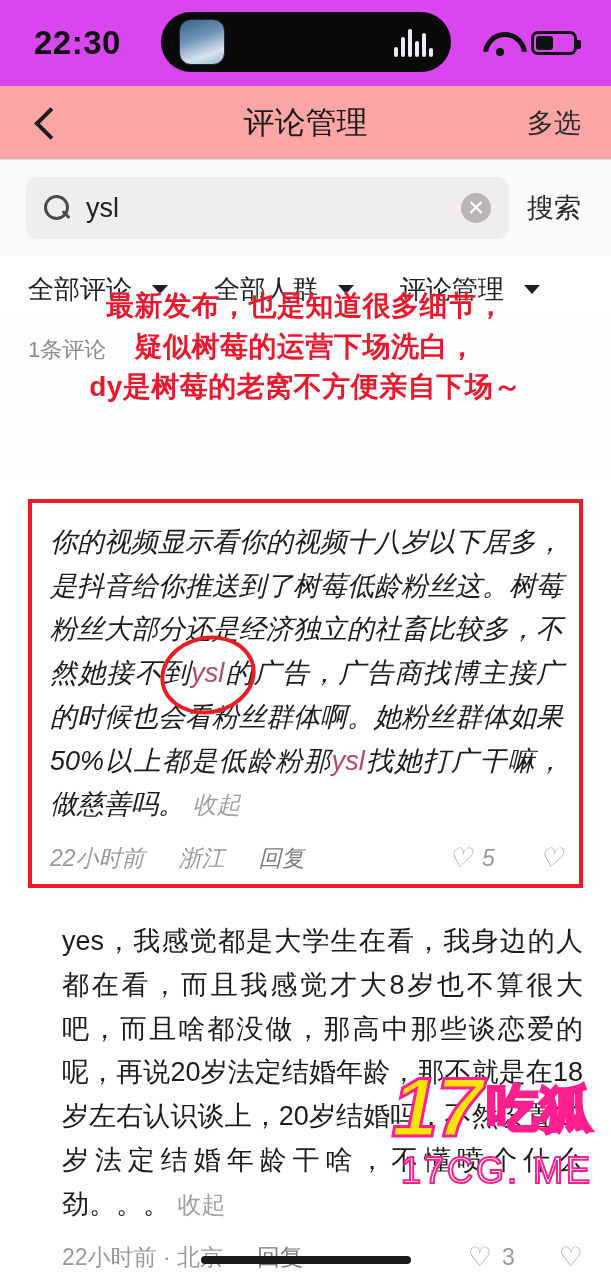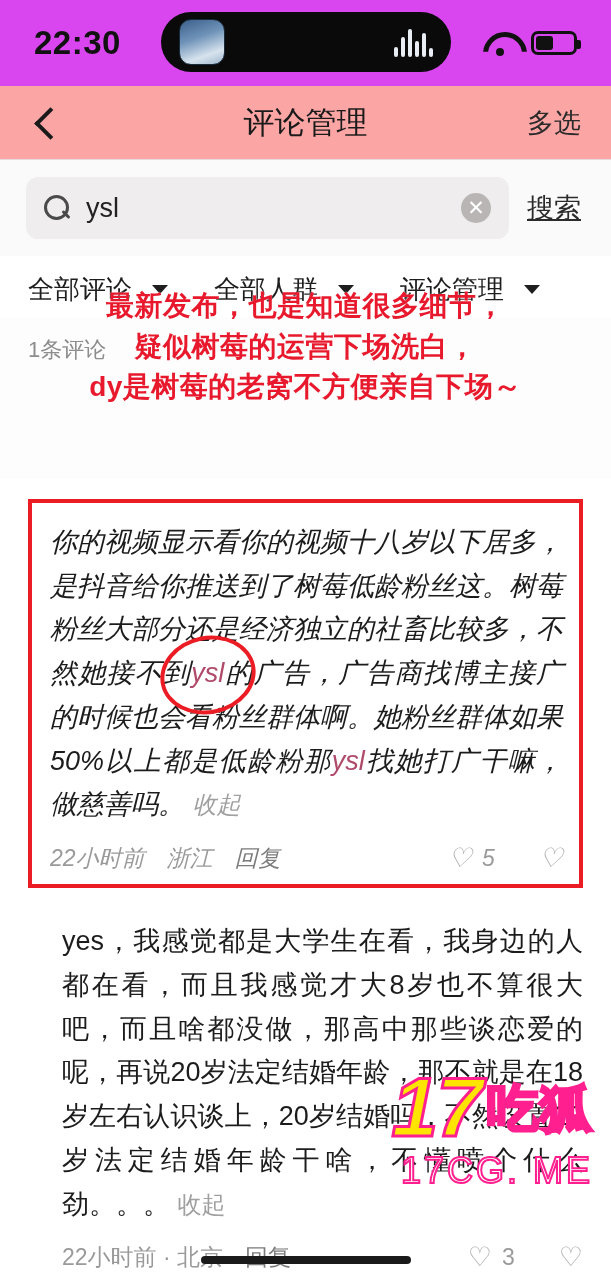--- a/index.html
+++ b/index.html
@@ -201,21 +201,20 @@
     color: #fff;
     font-size: 21px;
     line-height: 30px;
     text-align: center;
     flex: none;
   }
   .search-label {
     font-size: 27px;
     color: #2b2b2b;
     padding-right: 4px;
-    text-decoration: underline;
   }
 
   
   .filters {
     display: flex;
     align-items: center;
     padding: 16px 28px 10px;
     gap: 46px;
     background: #fff;
   }
@@ -277,21 +276,21 @@
   }
   .ctext .kw { color: #b04a6a; }
   .fold {
     color: #a0a0a0;
     font-size: 24px;
   }
   .cmeta {
     margin-top: 16px;
     display: flex;
     align-items: center;
-    gap: 22px;
+    gap: 34px;
     font-size: 23px;
     color: #9a9a9a;
   }
   .cmeta .reply { color: #7c7c7c; }
   .likes {
     margin-left: auto;
     display: flex;
     align-items: center;
     gap: 44px;
   }

